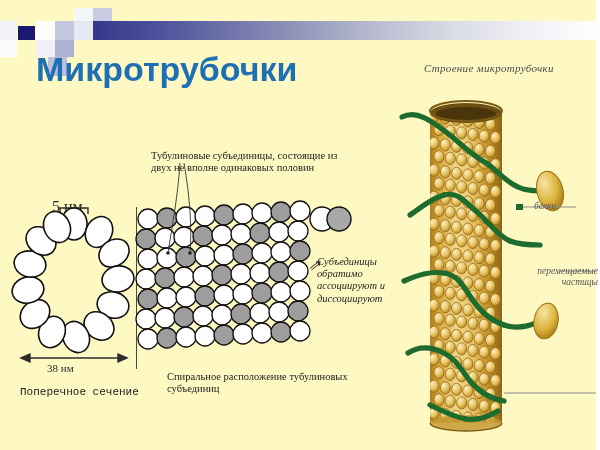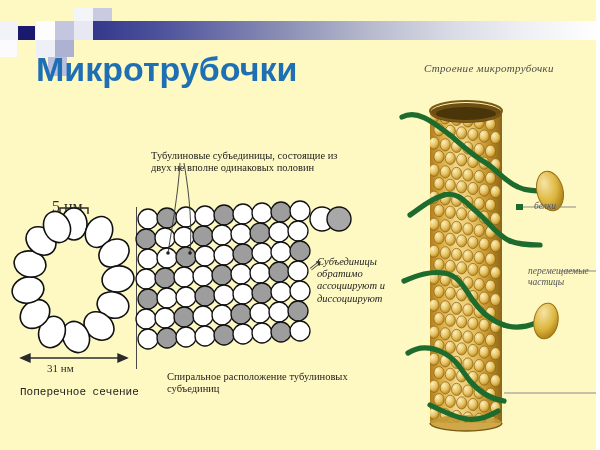--- a/index.html
+++ b/index.html
@@ -55,21 +55,21 @@
     line-height:12.2px;color:#1d1d1d;font-family:"Liberation Serif",serif;font-style:italic;}
   .zmark{position:absolute;left:308px;top:256px;font-size:15px;color:#333;
     font-family:"Liberation Serif",serif;font-style:italic;}
 
   
   .right-title{position:absolute;left:424px;top:62px;font-size:11px;color:#4a4a4a;
     font-family:"Liberation Serif",serif;font-style:italic;letter-spacing:.3px;white-space:nowrap;text-align:right;}
   .rlabel{position:absolute;font-size:9.5px;color:#555;line-height:10.5px;
     font-family:"Liberation Serif",serif;font-style:italic;}
   .rl-1{left:534px;top:201px;}
-  .rl-2{left:528px;top:266px;width:70px;}
+  .rl-2{left:528px;top:266px;width:70px;text-align:right;}
   .rl-3{left:528px;top:387px;width:70px;}
 
   svg{display:block;overflow:visible;}
 </style>
 </head>
 <body>
 
 <div class="stage">
 
   <div class="hdr-bar"></div>
@@ -109,21 +109,21 @@
       <ellipse cx="43" cy="31" rx="13" ry="16" transform="rotate(336 43 31)"></ellipse>
     </g>
 
     <g stroke="#2b2b2b" stroke-width="1.4" fill="#2b2b2b">
       <line x1="7" y1="162" x2="113" y2="162"></line>
       <polygon points="7,162 16,158 16,166"></polygon>
       <polygon points="113,162 104,158 104,166"></polygon>
     </g>
   </svg>
 
-  <div class="lbl-24nm">31 нм</div>
+  <div class="lbl-24nm">38 нм</div>
   <div class="cap-xsec">Поперечное сечение</div>
 
   <div class="divider"></div>
 
   <div class="txt-top">Тубулиновые субъединицы, состоящие из двух не вполне одинаковых половин</div>
 
   <svg class="helix" viewBox="0 0 172 162" width="172" height="162">
     <defs>
       <g id="bead-w">
           <circle r="10" fill="#ffffff" stroke="#111" stroke-width="1.3"></circle>

